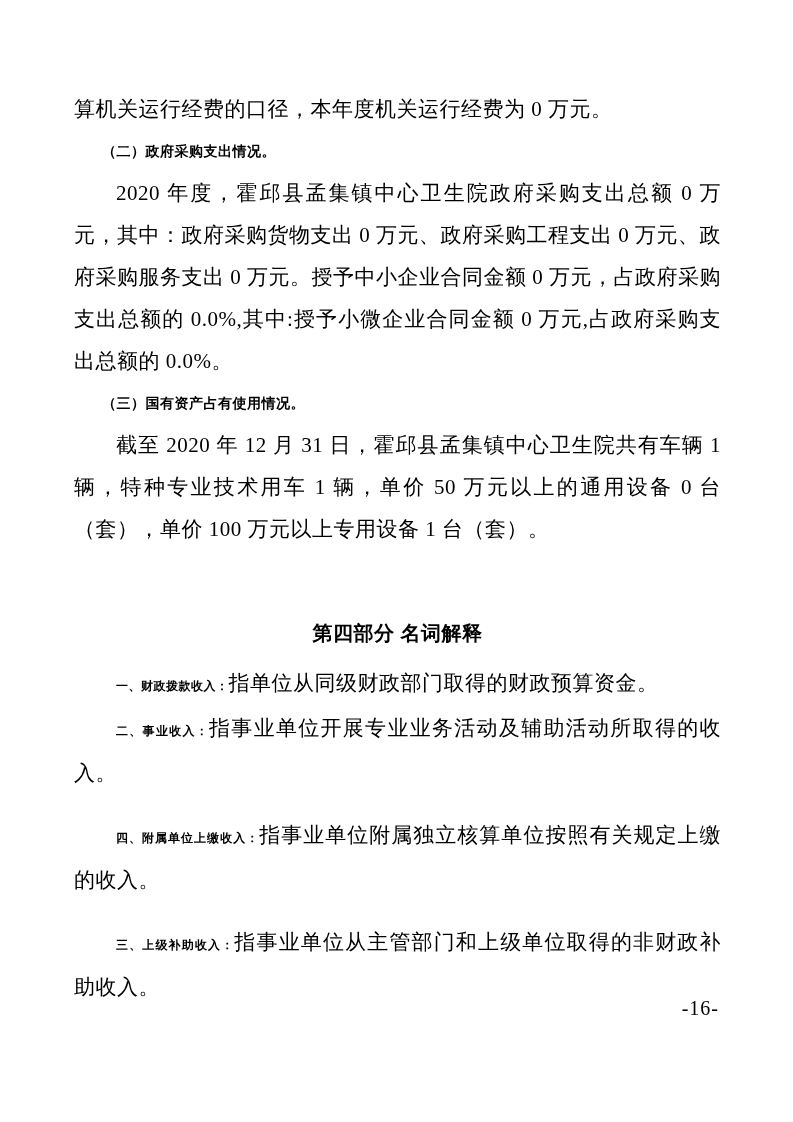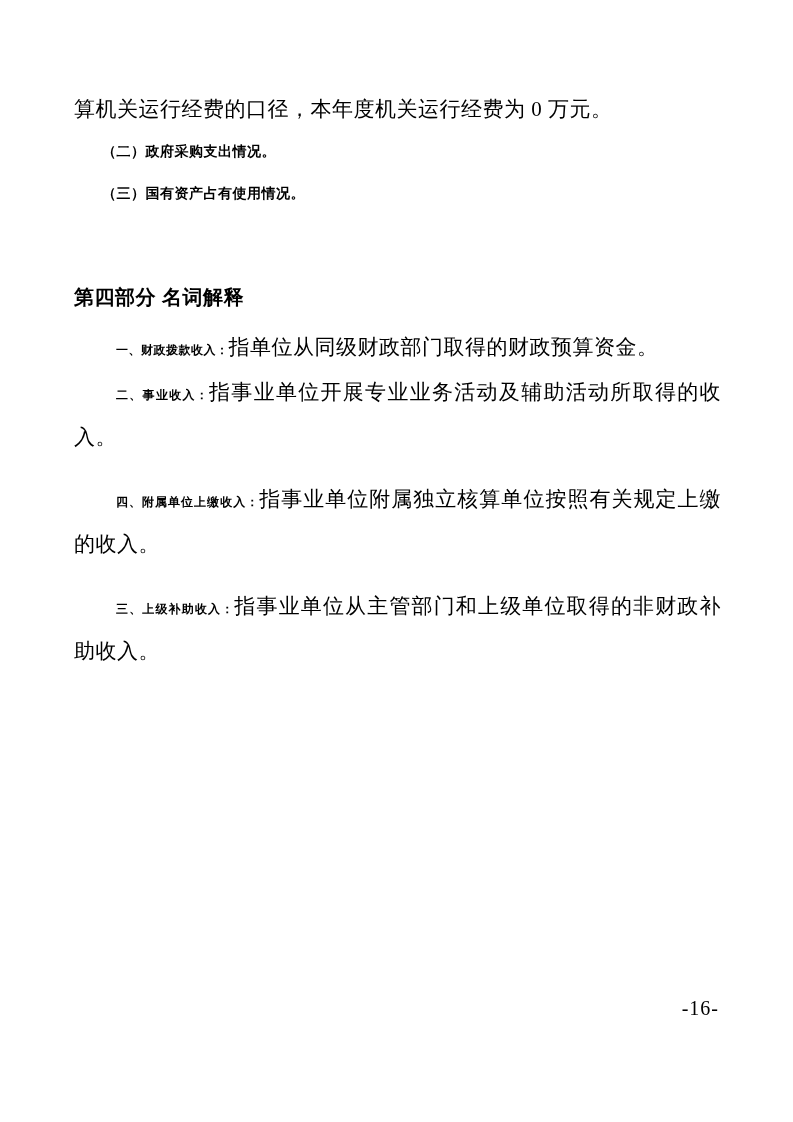--- a/index.html
+++ b/index.html
@@ -25,20 +25,21 @@
   }
   .para { text-indent: 2em; }
   .para.no-indent { text-indent: 0; }
   .doc-heading {
     text-indent: 2em;
     font-weight: bold;
     font-family: "Liberation Sans", "DejaVu Sans", sans-serif;
     font-size: 14px;
   }
   .section-title {
+    text-align: center;
     font-weight: bold;
     font-family: "Liberation Sans", "DejaVu Sans", sans-serif;
     font-size: 20px;
     margin-top: 62px;
     margin-bottom: 8px;
     text-indent: 0;
   }
   .term { text-indent: 2em; }
   .term .term-label {
     font-weight: bold;
@@ -58,23 +59,25 @@
 </head>
 <body>
 
 <div class="page">
   <div class="content">
 
     <p class="para no-indent">算机关运行经费的口径，本年度机关运行经费为 0 万元。</p>
 
     <p class="doc-heading">（二）政府采购支出情况。</p>
 
+    <p class="para">2020 年度，霍邱县孟集镇中心卫生院政府采购支出总额 0 万元，其中：政府采购货物支出 0 万元、政府采购工程支出 0 万元、政府采购服务支出 0 万元。授予中小企业合同金额 0 万元，占政府采购支出总额的 0.0%,其中:授予小微企业合同金额 0 万元,占政府采购支出总额的 0.0%。</p>
 
     <p class="doc-heading">（三）国有资产占有使用情况。</p>
 
+    <p class="para">截至 2020 年 12 月 31 日，霍邱县孟集镇中心卫生院共有车辆 1 辆，特种专业技术用车 1 辆，单价 50 万元以上的通用设备 0 台（套），单价 100 万元以上专用设备 1 台（套）。</p>
 
     <p class="section-title">第四部分 名词解释</p>
 
     <p class="term"><span class="term-label">一、财政拨款收入：</span><span class="term-text">指单位从同级财政部门取得的财政预算资金。</span></p>
 
     <p class="term"><span class="term-label">二、事业收入：</span><span class="term-text">指事业单位开展专业业务活动及辅助活动所取得的收入。</span></p>
 
     <p class="term spaced"><span class="term-label">四、附属单位上缴收入：</span><span class="term-text">指事业单位附属独立核算单位按照有关规定上缴的收入。</span></p>
 
     <p class="term spaced"><span class="term-label">三、上级补助收入：</span><span class="term-text">指事业单位从主管部门和上级单位取得的非财政补助收入。</span></p>

